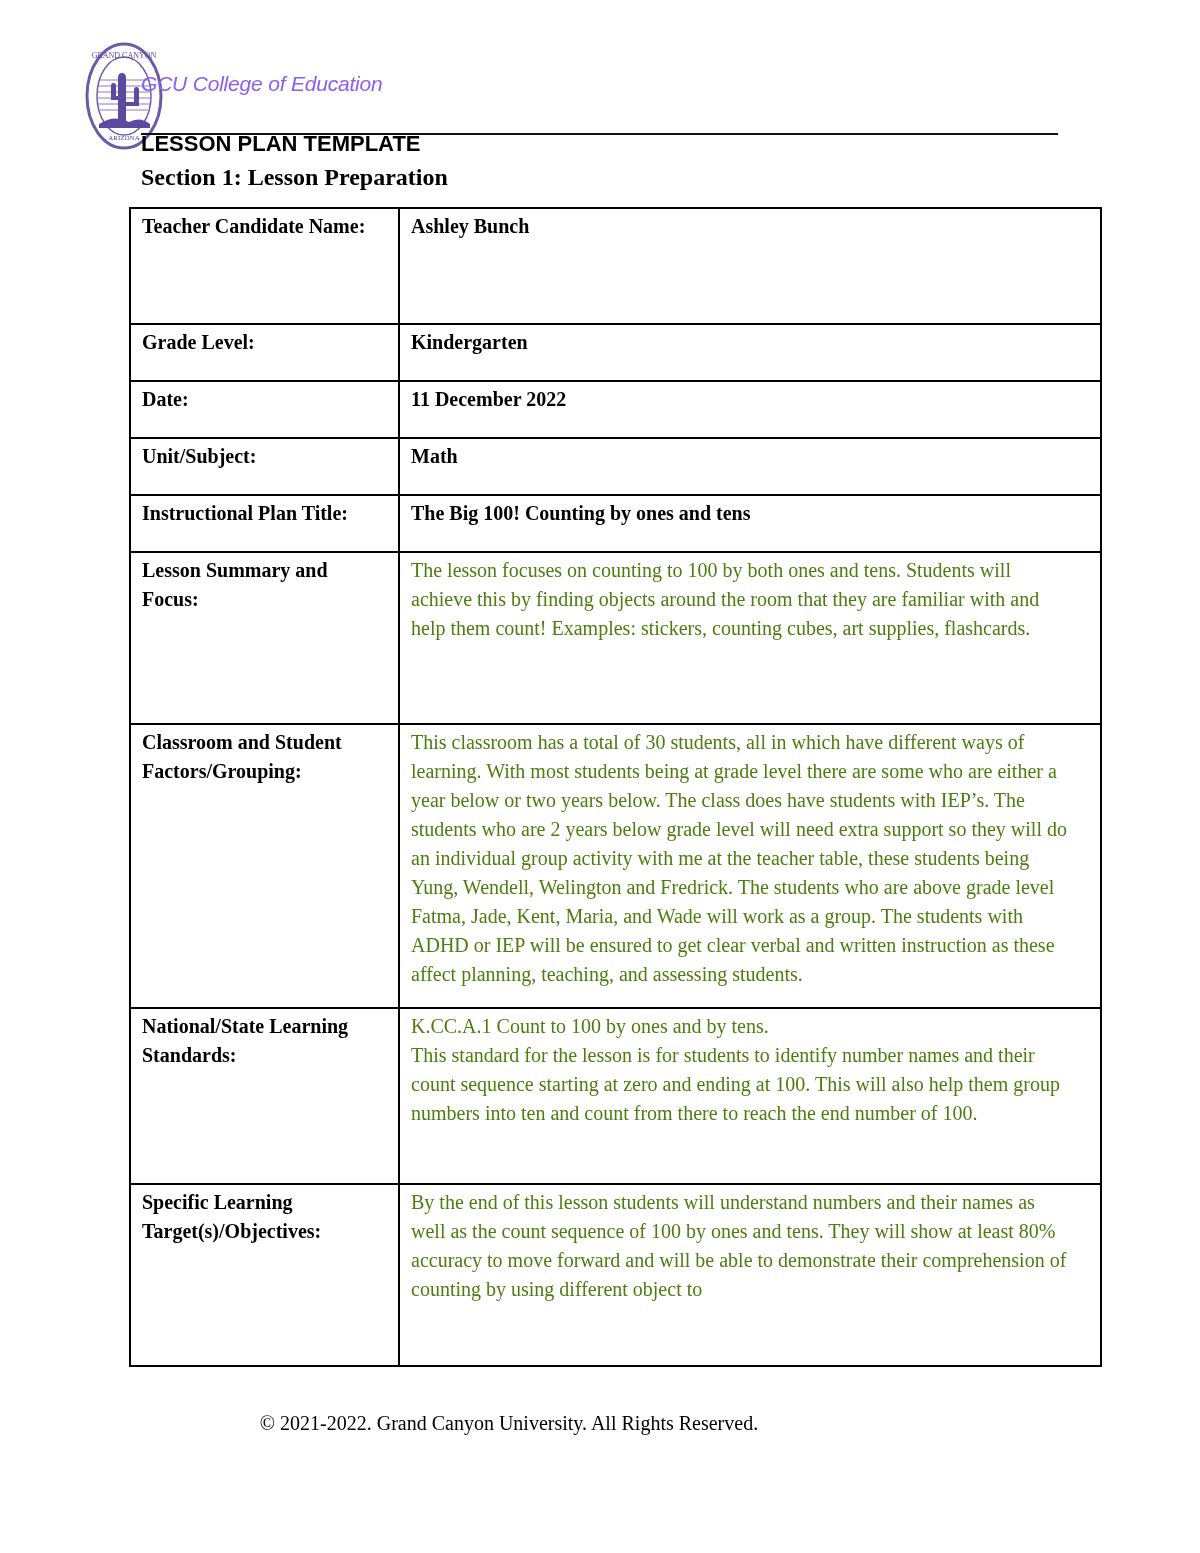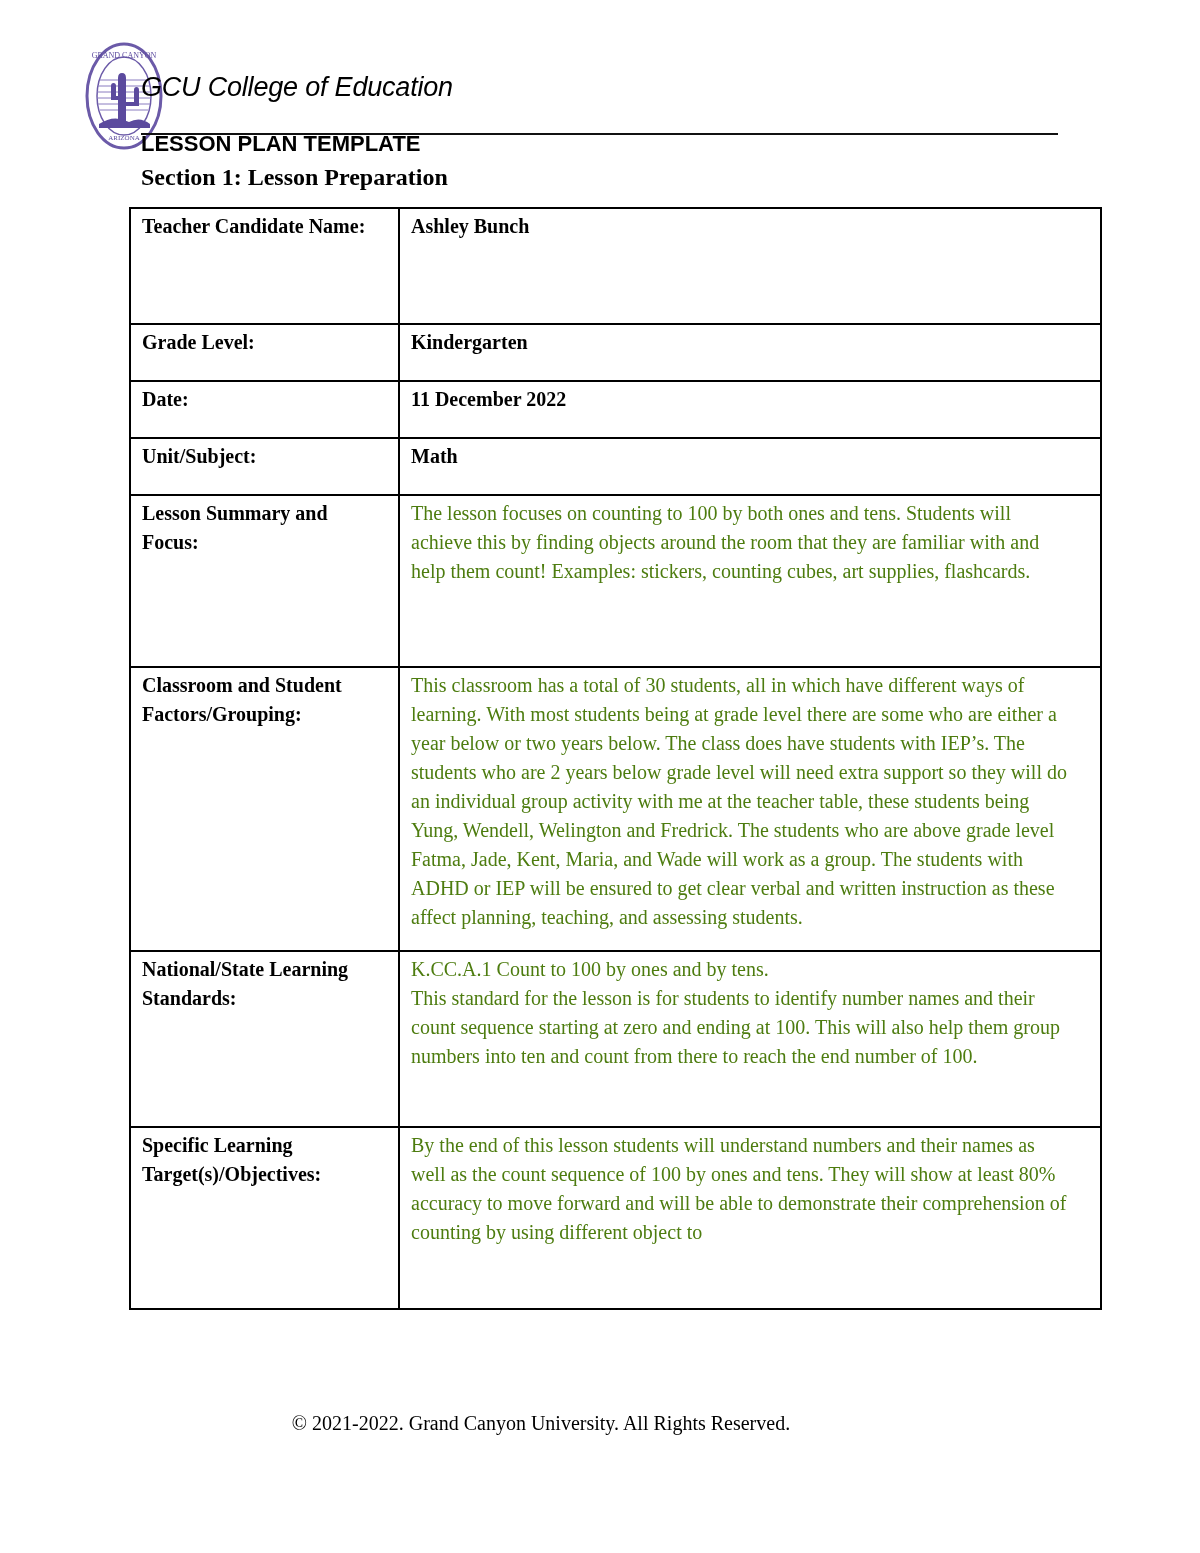--- a/index.html
+++ b/index.html
@@ -6,21 +6,21 @@
     body {
       width: 1200px; height: 1553px; position: relative; overflow: hidden;
       font-family: "Liberation Serif", "DejaVu Serif", serif; color: #000;
     }
     .logo {
       position: absolute; left: 84px; top: 40px; width: 80px; height: 112px;
     }
     .header-line1 {
       position: absolute; left: 141px; top: 72px;
       font-family: "Liberation Sans", "DejaVu Sans", sans-serif;
-      font-style: italic; font-size: 27px; color: #000000; letter-spacing: -0.2px;
+      font-style: italic; font-size: 21px; color: #8b5cf6; letter-spacing: -0.2px;
     }
     .header-line2 {
       position: absolute; left: 141px; top: 103px;
       font-family: "Liberation Sans", "DejaVu Sans", sans-serif;
       font-weight: bold; font-size: 22px; color: #000; margin-top: 28px;
     }
     .header-rule {
       position: absolute; left: 141px; top: 133px; width: 917px; height: 0;
       border-top: 2px solid #111;
     }
@@ -36,21 +36,21 @@
     table.prep td {
       border: 2px solid #000; vertical-align: top;
       font-size: 20px; line-height: 29px;
       padding: 3px 28px 0 11px;
     }
     td.label { width: 228px; font-weight: bold; }
     td.value { font-weight: bold; }
     td.value.red { color: #4d7c0f; font-weight: normal; }
     .footer {
       position: absolute; left: 0; width: 1018px; top: 1412px;
-      text-align: center; font-size: 20px; padding-left: 32px;
+      text-align: center; font-size: 20px;
     }
   </style>
 </head>
 <body>
 
 <div class="logo">
   <svg width="80" height="112" viewBox="0 0 80 112">
     <ellipse cx="40" cy="56" rx="37" ry="52" fill="#fff" stroke="#6b5aa8" stroke-width="3"></ellipse>
     <ellipse cx="40" cy="56" rx="27" ry="39" fill="none" stroke="#6b5aa8" stroke-width="1.5"></ellipse>
     <g stroke="#8a7cc0" stroke-width="1">
@@ -87,20 +87,24 @@
     <td class="value">Kindergarten</td>
   </tr>
   <tr style="height:57px">
     <td class="label">Date:</td>
     <td class="value">11 December 2022</td>
   </tr>
   <tr style="height:57px">
     <td class="label">Unit/Subject:</td>
     <td class="value">Math</td>
   </tr>
+  <tr style="height:57px">
+    <td class="label">Instructional Plan Title:</td>
+    <td class="value">The Big 100! Counting by ones and tens</td>
+  </tr>
   <tr style="height:172px">
     <td class="label">Lesson Summary and Focus:</td>
     <td class="value red">The lesson focuses on counting to 100 by both ones and tens. Students will achieve this by finding objects around the room that they are familiar with and help them count! Examples: stickers, counting cubes, art supplies, flashcards.</td>
   </tr>
   <tr style="height:284px">
     <td class="label">Classroom and Student Factors/Grouping:</td>
     <td class="value red">This classroom has a total of 30 students, all in which have different ways of learning. With most students being at grade level there are some who are either a year below or two years below. The class does have students with IEP’s. The students who are 2 years below grade level will need extra support so they will do an individual group activity with me at the teacher table, these students being Yung, Wendell, Welington and Fredrick. The students who are above grade level Fatma, Jade, Kent, Maria, and Wade will work as a group. The students with ADHD or IEP will be ensured to get clear verbal and written instruction as these affect planning, teaching, and assessing students.</td>
   </tr>
   <tr style="height:176px">
     <td class="label">National/State Learning Standards:</td>

